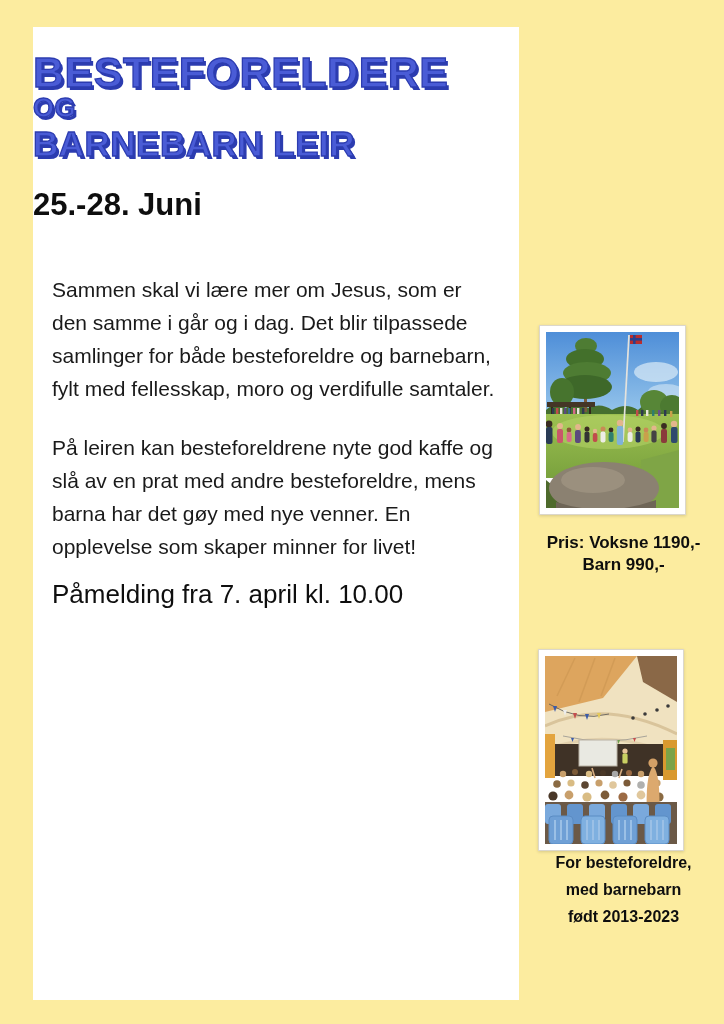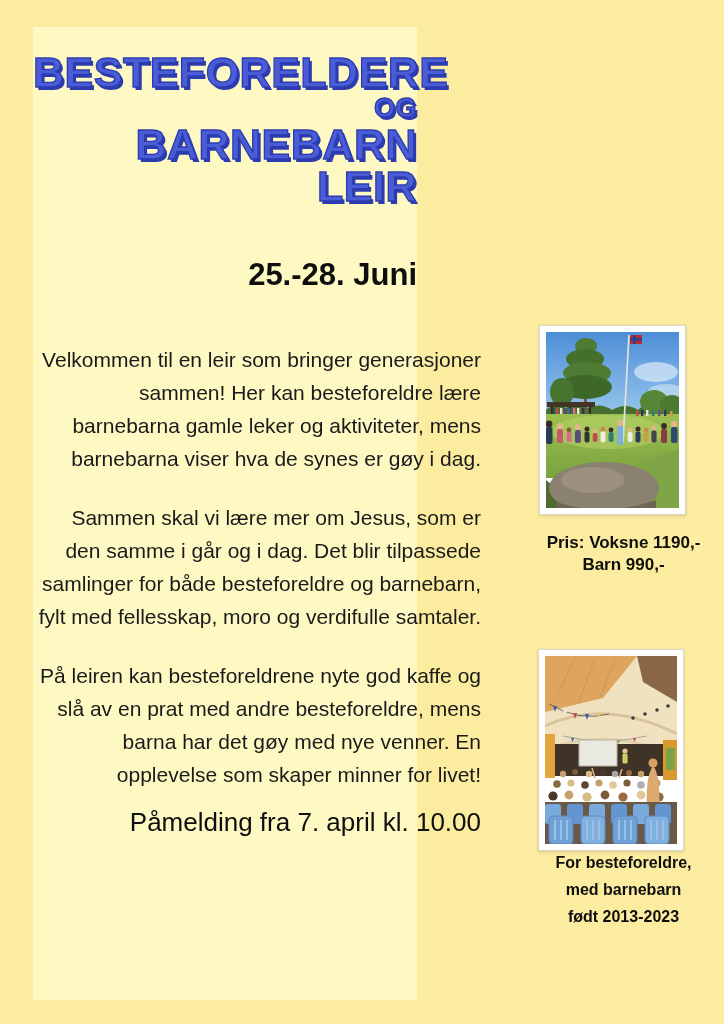--- a/index.html
+++ b/index.html
@@ -3,33 +3,33 @@
 <meta charset="utf-8">
 <style>
   html,body{margin:0;padding:0;background:#FCEC9F;}
   .page{
     position:relative;width:724px;height:1024px;overflow:hidden;
     background:#FCEC9F;
     font-family:"Liberation Sans","DejaVu Sans",sans-serif;
     color:#1A1A1A;
   }
   .panel{
-    position:absolute;left:33px;top:27px;width:384px;height:973px;
-    background:#fef9c3;text-align:right;
+    position:absolute;left:33px;top:27px;width:486px;height:973px;
+    background:#ffffff;text-align:left;
   }
   .title{padding-top:24px;color:#4A5CD6;letter-spacing:0.5px;}
   .title-line{
     font-weight:700;
     -webkit-text-stroke:1.3px #2C3CB0;
     text-shadow:2.5px 2.5px 0 #2C3CB0;
   }
   .title-l1{font-size:43px;line-height:42px;}
   .title-l2{font-size:27px;line-height:30px;}
-  .title-l3{font-size:43px;line-height:42px;}
-  .date{margin-top:50px;font-size:31px;font-weight:700;color:#0E0E0E;}
+  .title-l3{font-size:35px;line-height:42px;}
+  .date{margin-top:22px;font-size:31px;font-weight:700;color:#0E0E0E;}
   .body{margin:50px auto 0;width:448px;font-size:21px;line-height:33px;}
   .body p{margin:0;}
   .body p + p{margin-top:26px;}
   .signup{margin-top:15px;font-size:26px;font-weight:400;color:#0E0E0E;}
 
   .photo-frame{
     position:absolute;background:#FFFFFF;border:1px solid #DBD7CC;
     padding:6px;box-shadow:0 1px 3px rgba(0,0,0,0.15);
   }
   .frame-1{left:539px;top:325px;width:133px;height:176px;}
@@ -52,21 +52,20 @@
 
     <div class="title">
       <div class="title-line title-l1">BESTEFORELDERE</div>
       <div class="title-line title-l2">OG</div>
       <div class="title-line title-l3">BARNEBARN LEIR</div>
     </div>
 
     <div class="date">25.-28. Juni</div>
 
     <div class="body">
-      <p>Velkommen til en leir som bringer generasjoner sammen! Her kan besteforeldre lære barnebarna gamle leker og aktiviteter, mens barnebarna viser hva de synes er gøy i dag.</p>
       <p>Sammen skal vi lære mer om Jesus, som er den samme i går og i dag. Det blir tilpassede samlinger for både besteforeldre og barnebarn, fylt med fellesskap, moro og verdifulle samtaler.</p>
       <p>På leiren kan besteforeldrene nyte god kaffe og slå av en prat med andre besteforeldre, mens barna har det gøy med nye venner. En opplevelse som skaper minner for livet!</p>
       <div class="signup">Påmelding fra 7. april kl. 10.00</div>
     </div>
   </div>
 
   <div class="photo-frame frame-1">
     <svg viewBox="0 0 133 176" preserveAspectRatio="none">
       <defs>
         <linearGradient id="sky" x1="0" y1="0" x2="0" y2="1">

